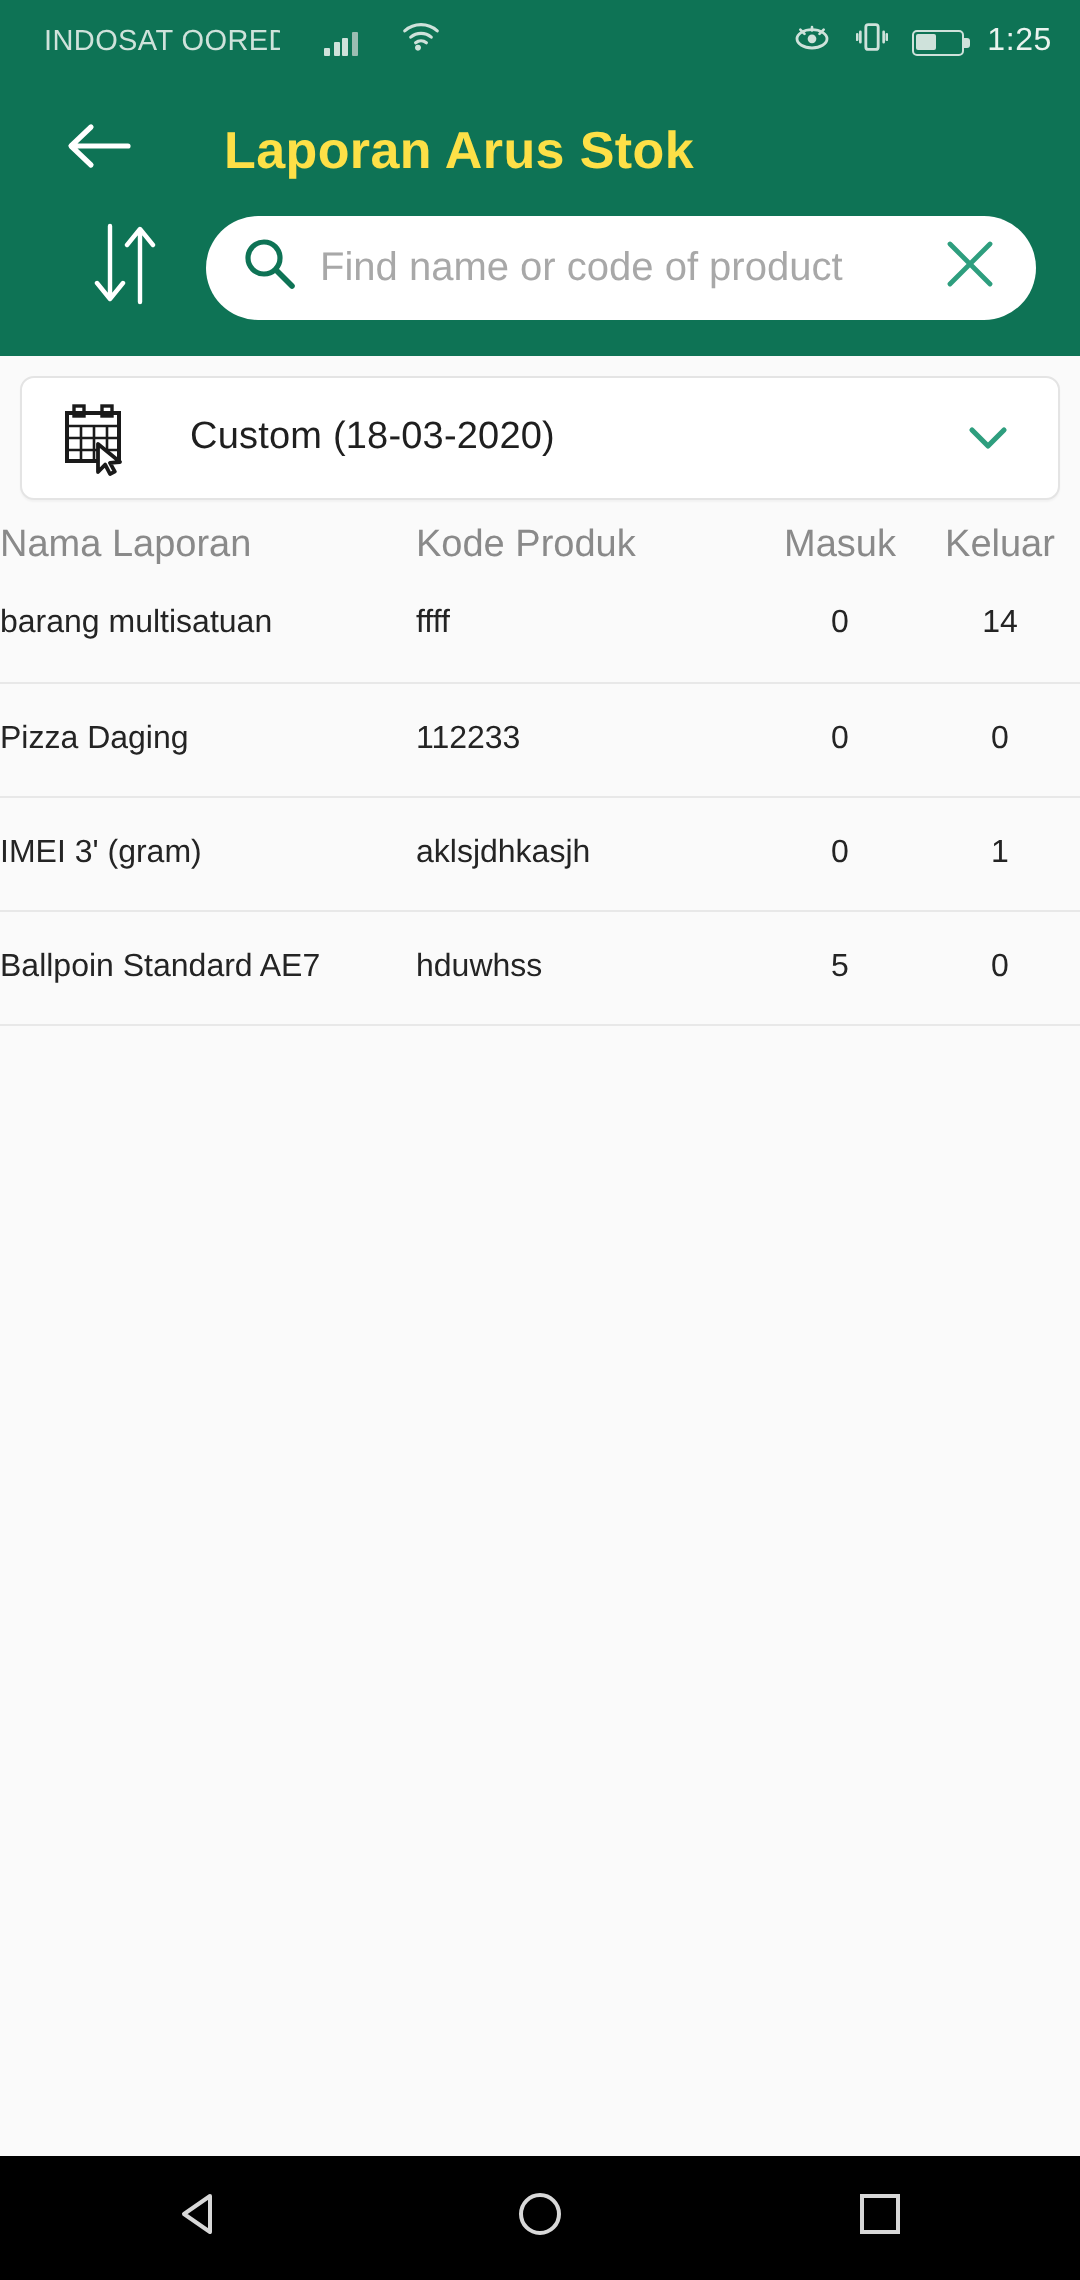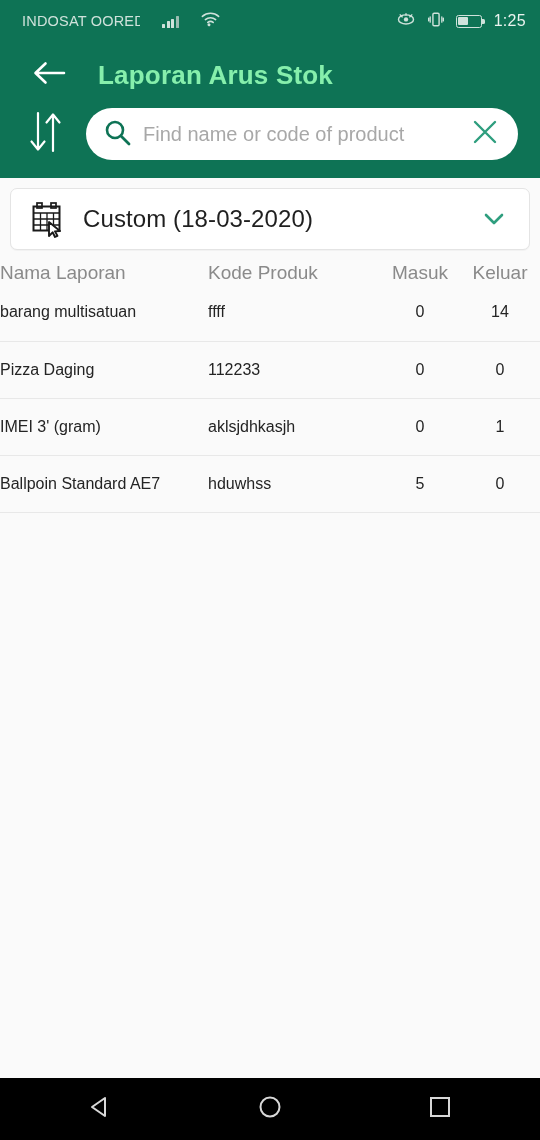--- a/index.html
+++ b/index.html
@@ -33,43 +33,43 @@
              border-radius:2.5px; display:flex; align-items:center; padding:1.5px; }
   .battery::after { content:""; position:absolute; right:-4px; top:3.5px; width:2.6px; height:5px;
              background:#CFE2DB; border-radius:0 1.5px 1.5px 0; }
   .battery b { display:block; height:100%; width:45%; background:#CFE2DB; border-radius:1px; }
 
   
   .appbar { background:#0E7355; flex:0 0 auto; padding:0 0 18px 0; }
   .appbar-top { height:66px; display:flex; align-items:center; padding:0 26px; }
   .back-btn { width:46px; height:46px; display:flex; align-items:center; justify-content:center;
               cursor:pointer; }
-  .title { color:#86efac; font-size:26px; font-weight:bold; margin-left:26px; letter-spacing:.2px; }
-
-  .searchrow { display:flex; align-items:center; padding:0 22px 0 18px; gap:12px; }
+  .title { color:#fde047; font-size:26px; font-weight:bold; margin-left:40px; letter-spacing:.2px; }
+
+  .searchrow { display:flex; align-items:center; padding:0 22px 0 35px; gap:12px; }
   .sort-btn { width:56px; height:52px; display:flex; align-items:center; justify-content:center;
               cursor:pointer; flex:0 0 auto; }
   .searchbox { flex:1; height:52px; background:#FFFFFF; border-radius:26px;
                display:flex; align-items:center; padding:0 16px 0 18px; gap:12px; }
   .search-input { flex:1; border:none; outline:none; font-size:20px; color:#3A3A3A;
                   font-family:"Liberation Sans", sans-serif; background:transparent; min-width:0; }
   .search-input::placeholder { color:#A8A8A8; }
   .clear-btn { width:34px; height:34px; display:flex; align-items:center; justify-content:center;
                cursor:pointer; flex:0 0 auto; }
 
   
   .content { flex:1 1 auto; background:#FAFAFA; overflow:hidden; }
 
   .datecard { margin:10px 10px 0 10px; height:62px; background:#FFFFFF;
               border:1px solid #E4E4E4; border-radius:7px;
               display:flex; align-items:center; padding:0 18px 0 16px; cursor:pointer;
               box-shadow:0 1px 1px rgba(0,0,0,.035); }
   .cal-icon { width:42px; height:42px; flex:0 0 auto; display:flex; align-items:center;
               justify-content:center; }
-  .date-label { flex:1; font-size:24px; color:#1F1F1F; margin-left:14px; letter-spacing:.1px; }
+  .date-label { flex:1; font-size:19px; color:#1F1F1F; margin-left:26px; letter-spacing:.1px; }
   .chev { width:34px; height:34px; flex:0 0 auto; display:flex; align-items:center;
           justify-content:center; }
 
   table.stock { width:100%; border-collapse:collapse; margin-top:12px; table-layout:fixed; }
   table.stock th, table.stock td { padding:0; }
   .col-name   { width:208px; }
   .col-code   { width:172px; }
   .col-in     { width:80px; }
   .col-out    { width:80px; }
 

